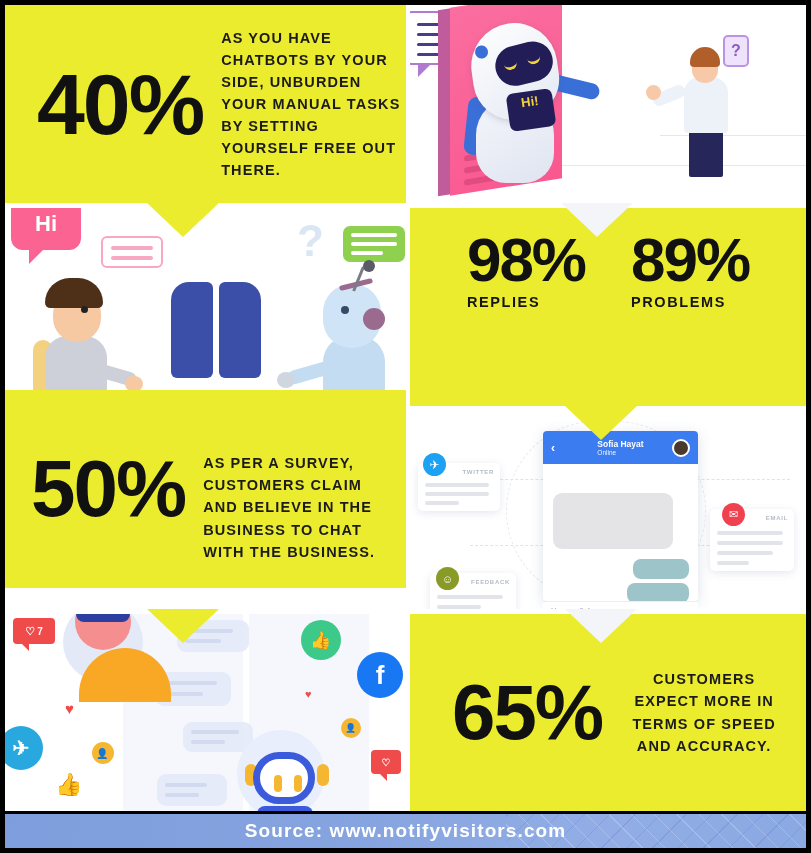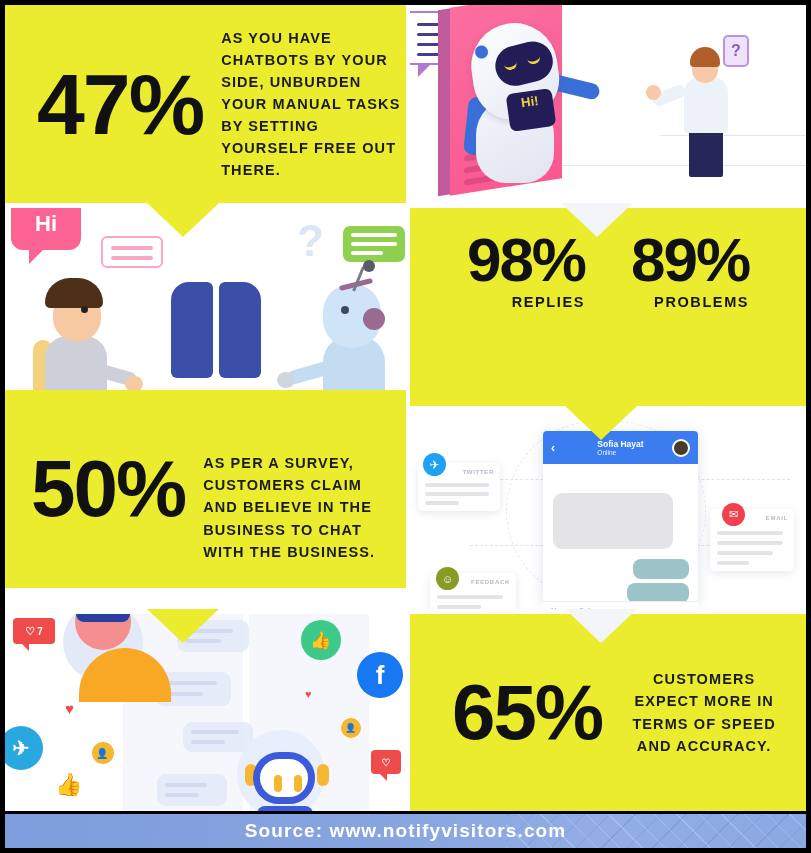--- a/index.html
+++ b/index.html
@@ -65,21 +65,21 @@
 
   
   #p-robot { left:405px; top:0; width:396px; height:198px; }
 
   
   #p-desk { left:0; top:203px; width:401px; height:198px; }
 
   
   #p-9889 { left:405px; top:203px; width:396px; height:198px; }
   .dual { display:flex; justify-content:center; gap:46px; padding-top:26px; }
-  .dual .col { text-align:right; }
+  .dual .col { text-align:left; }
   .dual .bignum { font-size:62px; }
   .dual .sublabel {
     font-weight:bold; font-size:14.5px; letter-spacing:1.6px;
     color:#151515; margin-top:8px; text-transform:uppercase;
   }
   .dual-caption {
     text-align:center; font-weight:bold; font-size:14.5px;
     letter-spacing:0.9px; line-height:1.55; color:#1b1b1b;
     margin-top:14px; padding:0 26px; text-transform:uppercase;
   }
@@ -261,21 +261,21 @@
 </style>
 </head>
 <body>
 
 <div id="infographic">
 
   <div class="grid">
 
     <div class="cell yellow" id="p-90">
       <div class="stat-row">
-        <div class="bignum">47%</div>
+        <div class="bignum">40%</div>
         <div class="statdesc">AS YOU HAVE CHATBOTS BY YOUR SIDE, UNBURDEN YOUR MANUAL TASKS BY SETTING YOURSELF FREE OUT THERE.</div>
       </div>
     </div>
     <div class="notch-down notch-yellow" style="left:142px; top:198px;"></div>
 
     <div class="cell illo" id="p-robot">
       <div class="floorline abs" style="left:150px; top:160px; width:250px;"></div>
       <div class="floorline abs" style="left:250px; top:130px; width:150px;"></div>
 
       <div class="chatbub">

